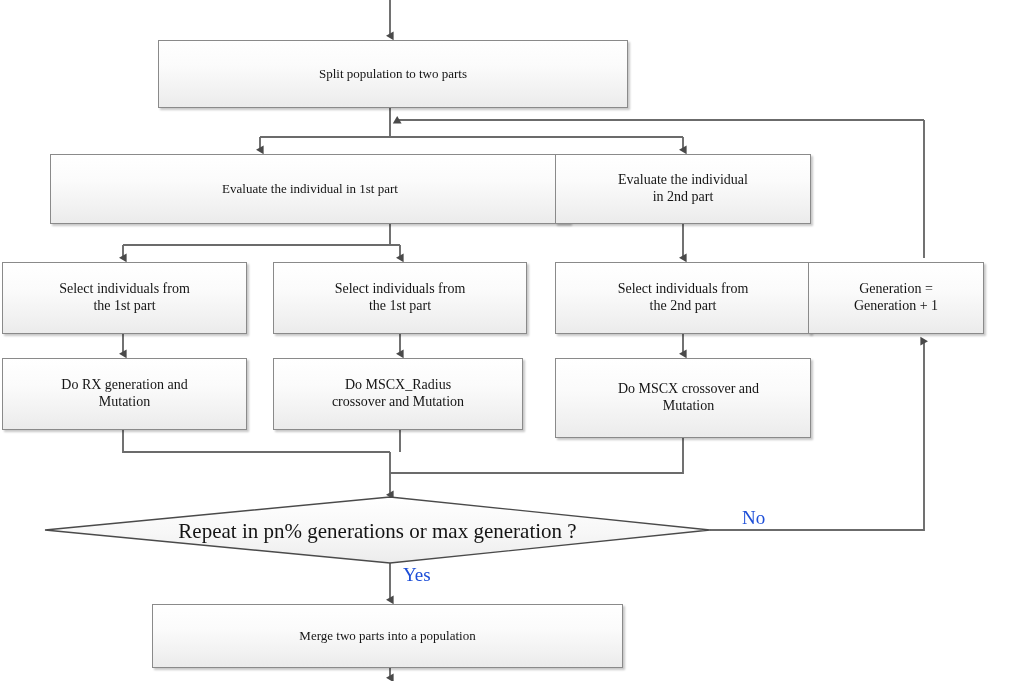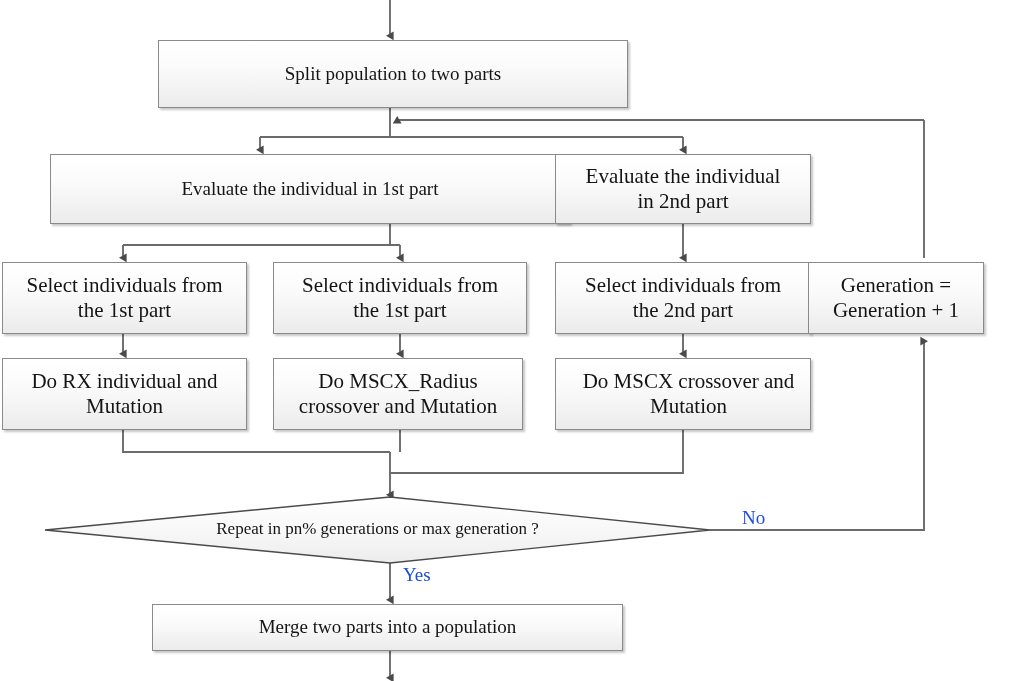--- a/index.html
+++ b/index.html
@@ -24,37 +24,37 @@
     position:absolute;
     box-sizing:border-box;
     border:1px solid #8a8a8a;
     background:linear-gradient(to bottom,#ffffff 0%,#fbfbfb 38%,#f1f1f1 78%,#ebebeb 100%);
     box-shadow:2px 2px 2px rgba(0,0,0,0.22);
     display:flex;
     align-items:center;
     justify-content:center;
     text-align:center;
     color:#141414;
-    font-size:19px;
+    font-size:13px;
     line-height:1.18;
     padding:0 6px;
     white-space:pre-line;
   }
-  .node.small{font-size:21px;}
+  .node.small{font-size:14px;}
   .edge-label{
     position:absolute;
     color:#1d4ed8;
     font-size:19px;
     line-height:1;
     white-space:nowrap;
   }
   .diamond-text{
     position:absolute;
     color:#141414;
-    font-size:17px;
+    font-size:21px;
     white-space:nowrap;
     text-align:center;
   }
 </style>
 </head>
 <body>
 
 <div id="canvas">
 
   <svg class="wires" viewBox="0 0 1014 681" xmlns="http://www.w3.org/2000/svg">
@@ -126,30 +126,30 @@
 
   <div class="node small" style="left:273px;top:262px;width:254px;height:72px;">Select individuals from
 the 1st part</div>
 
   <div class="node small" style="left:555px;top:262px;width:256px;height:72px;">Select individuals from
 the 2nd part</div>
 
   <div class="node small" style="left:808px;top:262px;width:176px;height:72px;">Generation =
 Generation + 1</div>
 
-  <div class="node small" style="left:2px;top:358px;width:245px;height:72px;">Do RX individual and
+  <div class="node small" style="left:2px;top:358px;width:245px;height:72px;">Do RX generation and
 Mutation</div>
 
   <div class="node small" style="left:273px;top:358px;width:250px;height:72px;">Do MSCX_Radius
 crossover and Mutation</div>
 
-  <div class="node small" style="left:555px;top:358px;width:256px;height:72px;padding-left:17px;">Do MSCX crossover and
+  <div class="node small" style="left:555px;top:358px;width:256px;height:80px;padding-left:17px;">Do MSCX crossover and
 Mutation</div>
 
   <div class="diamond-text" style="left:45px;top:519px;width:665px;">Repeat in pn% generations or max generation ?</div>
 
-  <div class="node" style="left:152px;top:604px;width:471px;height:47px;">Merge two parts into a population</div>
+  <div class="node" style="left:152px;top:604px;width:471px;height:64px;">Merge two parts into a population</div>
 
   <div class="edge-label" style="left:742px;top:508px;">No</div>
 
   <div class="edge-label" style="left:403px;top:565px;text-align:right;">Yes</div>
 
 </div>
 
 </body></html>

